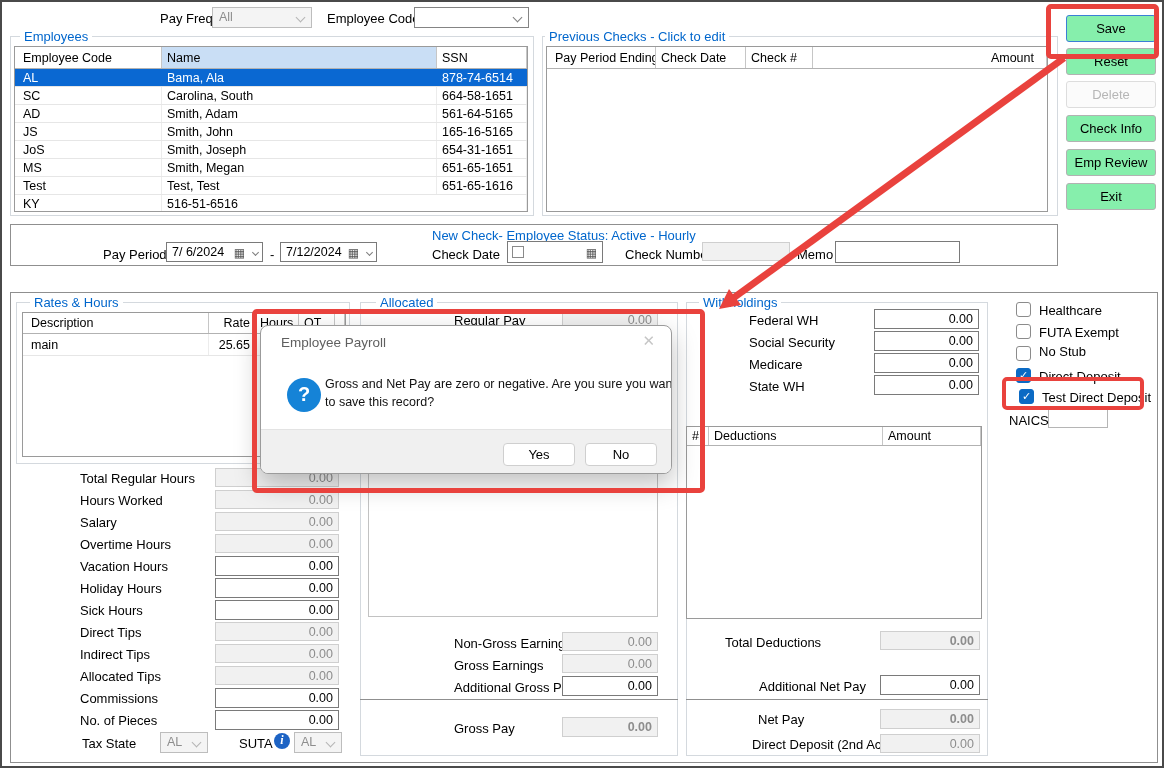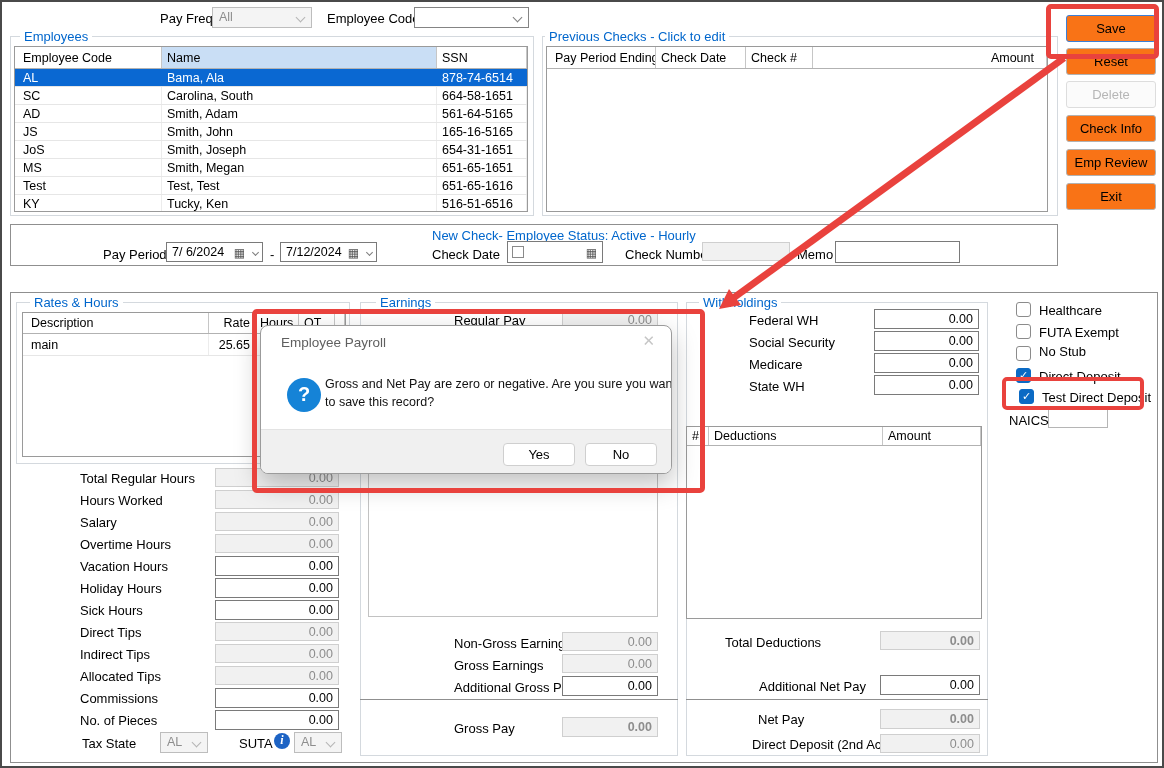--- a/index.html
+++ b/index.html
@@ -21,21 +21,21 @@
   .field.left { text-align:left; }
 
   .combo { position:absolute; height:21px; border:1px solid #848484; background:#fff; font-size:12.5px; line-height:19px; padding:0 6px; }
   .combo.dis { border-color:#bdbdbd; background:#f4f4f4; color:#8d8d8d; }
   .chev { position:absolute; right:7px; top:6px; width:7px; height:7px; border-right:1.5px solid #808080; border-bottom:1.5px solid #808080; transform:rotate(45deg); }
   .combo.dis .chev { border-color:#b5b5b5; }
 
   .cal { position:absolute; font-size:12px; color:#555; line-height:12px; }
   .cal::before { content:"▦"; }
 
-  .btn { position:absolute; width:90px; height:27px; background:#f97316; border:1px solid #b2b2b2; border-radius:3px; font-size:13px; text-align:center; line-height:25px; cursor:default; }
+  .btn { position:absolute; width:90px; height:27px; background:#86efac; border:1px solid #b2b2b2; border-radius:3px; font-size:13px; text-align:center; line-height:25px; cursor:default; }
   .btn.primary { border-color:#3c7fd6; }
   .btn.disabled { color:#b6b6b6; border-color:#dddddd; background:#fbfbfb; }
 
   
   .grid { position:absolute; border:1px solid #9a9a9a; background:#fff; font-size:12.5px; overflow:hidden; }
   .g-row { display:flex; height:18px; line-height:18px; border-bottom:1px solid #e6e6e6; background:#fff; }
   .g-head { height:22px; line-height:22px; border-bottom:1px solid #b2b2b2; }
   .g-cell { padding-left:5px; border-right:1px solid #ececec; overflow:hidden; white-space:nowrap; }
   .g-head .g-cell { border-right:1px solid #c6c6c6; }
   .g-row.sel { background:#0a68d2; color:#fff; }
@@ -121,21 +121,20 @@
       <div class="g-cell" style="width:275px;">Smith, Megan</div>
       <div class="g-cell" style="flex:1;">651-65-1651</div>
     </div>
     <div class="g-row">
       <div class="g-cell" style="width:147px; padding-left:8px;">Test</div>
       <div class="g-cell" style="width:275px;">Test, Test</div>
       <div class="g-cell" style="flex:1;">651-65-1616</div>
     </div>
     <div class="g-row">
       <div class="g-cell" style="width:147px; padding-left:8px;">KY</div>
-      <div class="g-cell" style="width:275px;">Tucky, Ken</div>
       <div class="g-cell" style="flex:1;">516-51-6516</div>
     </div>
   </div>
 
   <div class="groupbox" style="left:540px; top:34px; width:516px; height:180px;"></div>
   <div class="group-label" style="left:543px; top:27px;">Previous Checks - Click to edit</div>
   <div class="grid" style="left:544px; top:44px; width:502px; height:166px;">
     <div class="g-row g-head">
       <div class="g-cell" style="width:109px; padding-left:8px;">Pay Period Ending</div>
       <div class="g-cell" style="width:90px;">Check Date</div>
@@ -232,21 +231,21 @@
     <span class="chev"></span>
   </div>
   <div class="lbl" style="left:237px; top:734px;">SUTA</div>
   <div class="info-icon" style="left:272px; top:731px;"></div>
   <div class="combo dis" style="left:292px; top:730px; width:48px;">
     <span>AL</span>
     <span class="chev"></span>
   </div>
 
   <div class="groupbox" style="left:358px; top:300px; width:318px; height:454px;"></div>
-  <div class="group-label" style="left:374px; top:293px;">Earnings</div>
+  <div class="group-label" style="left:374px; top:293px;">Allocated</div>
   <div class="lbl" style="left:452px; top:311px;">Regular Pay</div>
   <div class="field dis" style="left:560px; top:308px; width:96px;">0.00</div>
   <div style="position:absolute; left:366px; top:332px; width:290px; height:283px; border:1px solid #c2c2c2; background:#fff;"></div>
   <div class="lbl" style="left:452px; top:634px;">Non-Gross Earnings</div>
   <div class="field dis" style="left:560px; top:630px; width:96px;">0.00</div>
   <div class="lbl" style="left:452px; top:656px;">Gross Earnings</div>
   <div class="field dis" style="left:560px; top:652px; width:96px;">0.00</div>
   <div class="lbl" style="left:452px; top:678px;">Additional Gross Pay</div>
   <div class="field" style="left:560px; top:674px; width:96px;">0.00</div>
   <div class="divline" style="left:358px; top:697px; width:318px;"></div>

